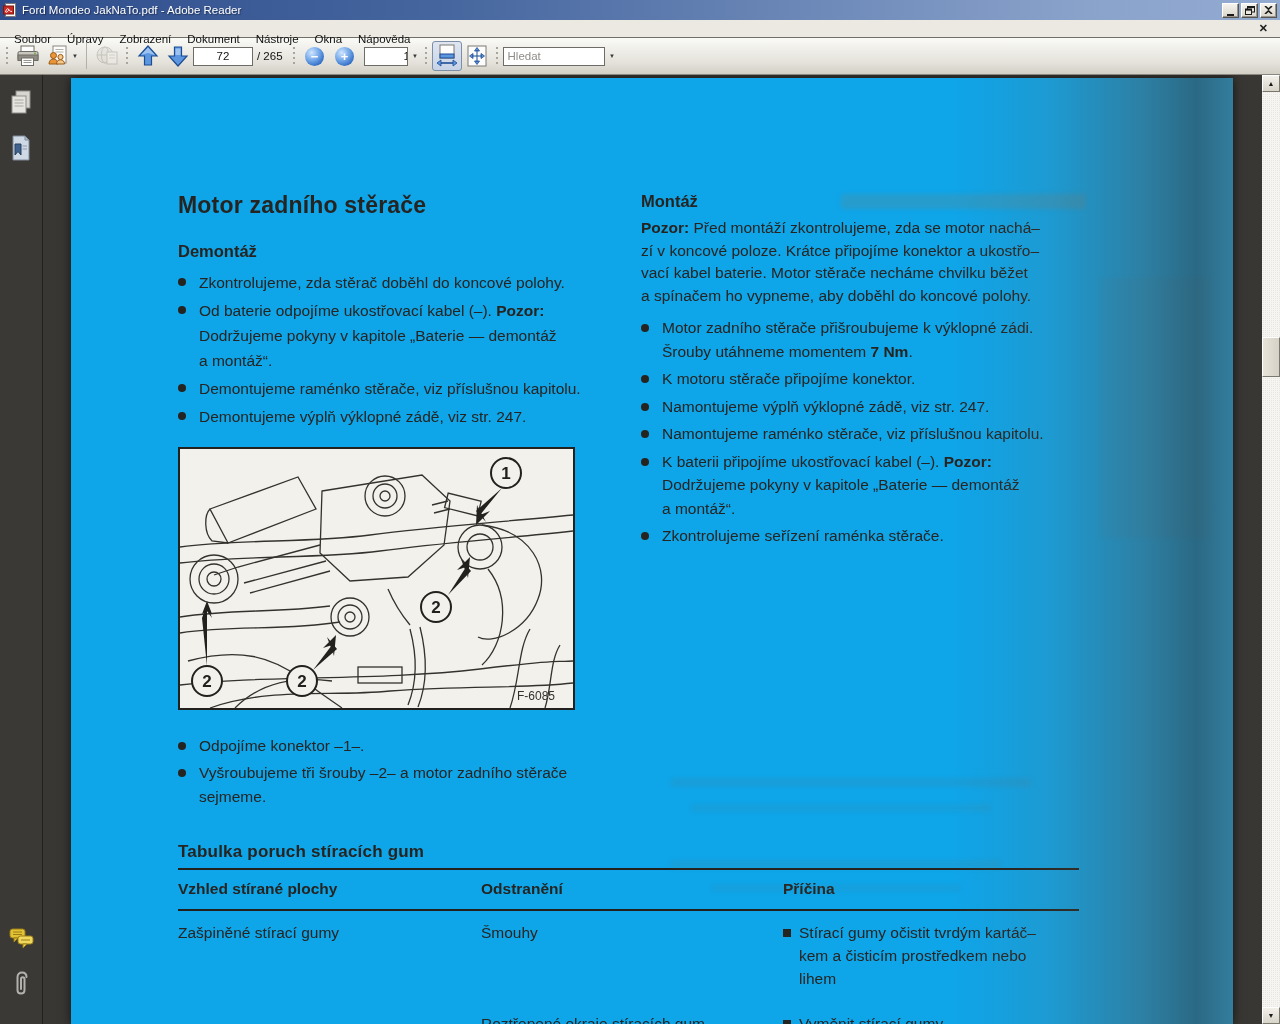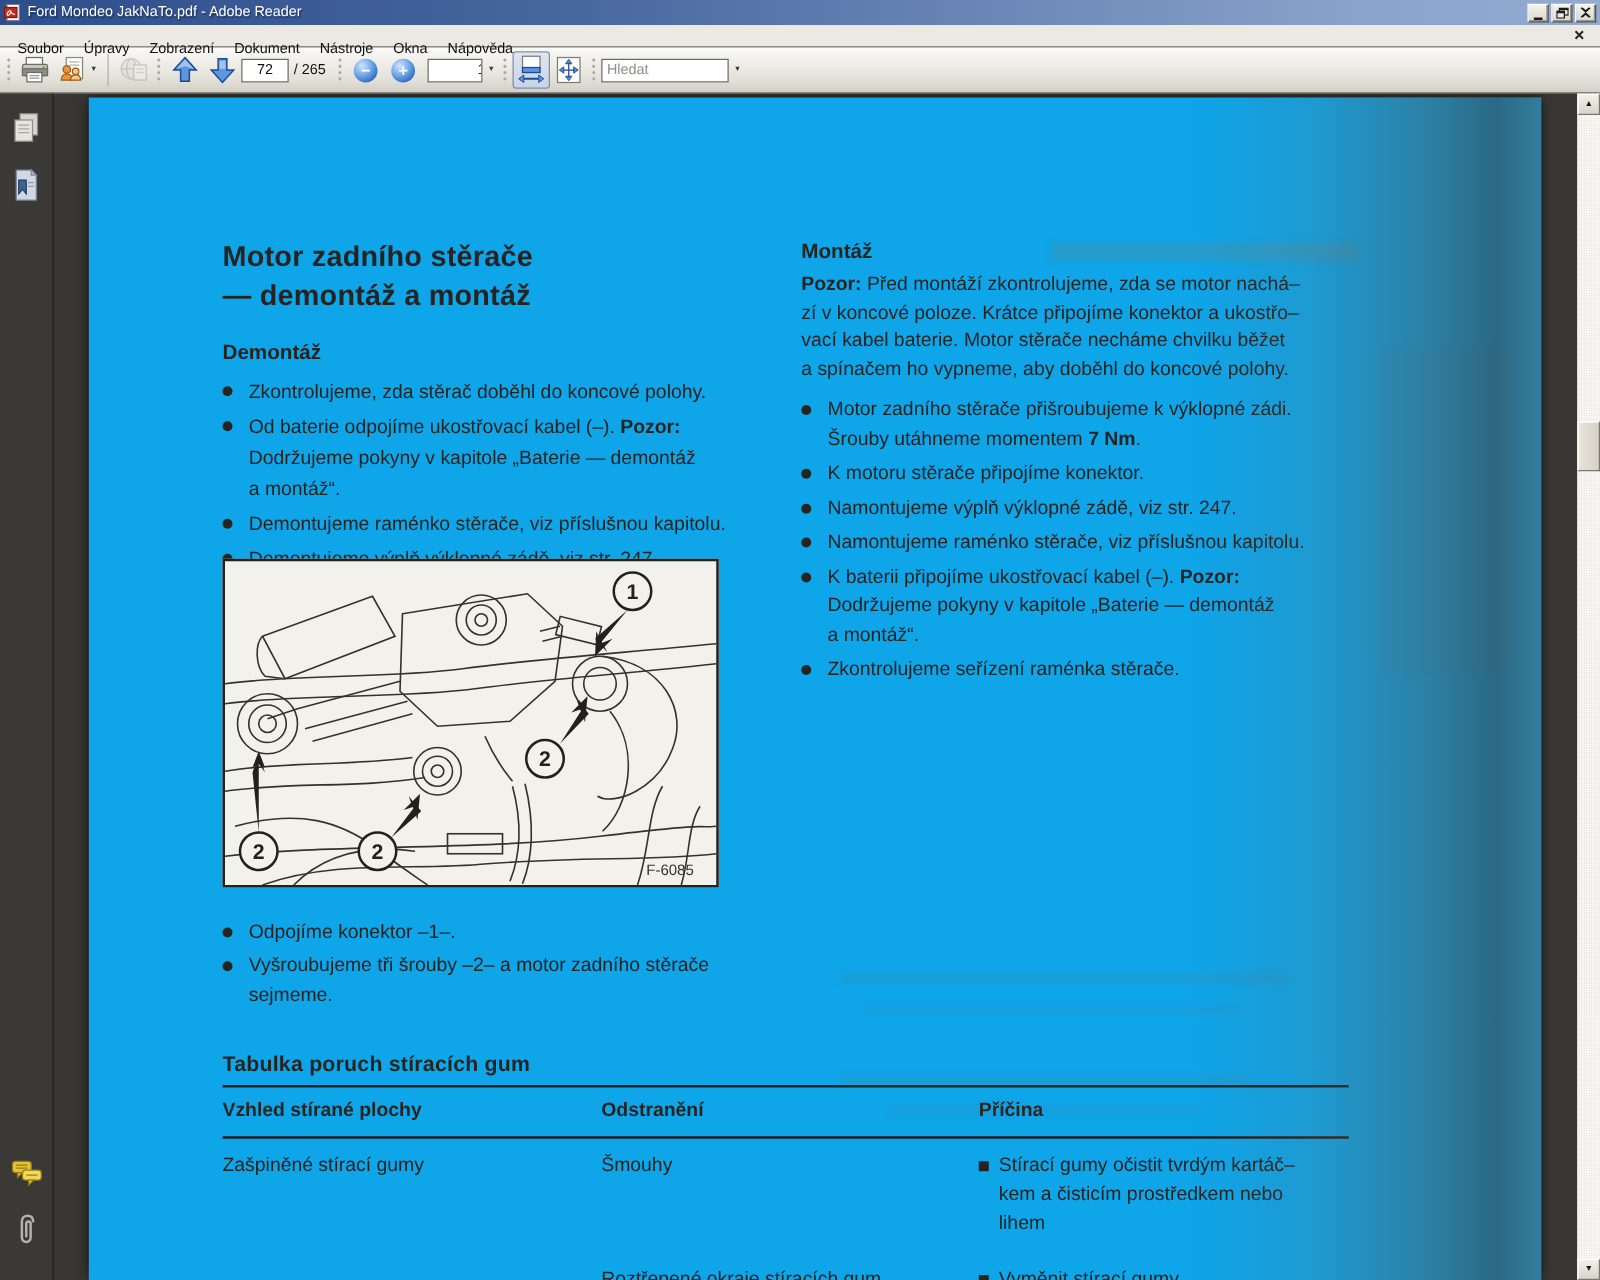--- a/index.html
+++ b/index.html
@@ -32,21 +32,21 @@
     background-image:radial-gradient(circle 1px at 3px 3px,#a8a59c 1px,transparent 1.4px);
     background-size:7px 5px; background-repeat:repeat-y; }
   .sep { width:1px; height:26px; background:#b3b0a8; margin:0 5px; }
   .tbtn { height:30px; min-width:30px; display:flex; align-items:center; justify-content:center;
     border-radius:3px; border:1px solid transparent; cursor:pointer; padding:0 2px; }
   .tbtn.disabled { opacity:.45; cursor:default; }
   .tbtn.pressed { border:1px solid #7d8ea8; background:linear-gradient(#dfe6f1,#c7d3e6); }
   .caret { font-size:6px; color:#3a3a3a; margin-left:2px; }
   .tb-input { height:19px; border:1px solid #6e6c66; background:#fff; font-size:11.5px;
     text-align:center; font-family:"Liberation Sans",sans-serif; color:#111; }
-  .pagefield { width:38px; }
+  .pagefield { width:60px; }
   .zoomfield { width:44px;padding-left:39px; }
   .pagecount { font-size:11.5px; color:#111; margin:0 6px 0 4px; white-space:nowrap; }
   .sphere { width:19px; height:19px; border-radius:50%;
     background:radial-gradient(circle at 35% 30%,#cfe6ff,#6ea3e6 45%,#2a66c0 80%,#1d4f9c);
     color:#fff; font-size:13px; font-weight:bold; display:flex; align-items:center; justify-content:center;
     line-height:1; }
   .searchbox { width:102px; height:19px; border:1px solid #6e6c66; background:#fff;
     font-size:11.5px; padding:0 4px; color:#111; font-family:"Liberation Sans",sans-serif; }
   .searchbox::placeholder { color:#8f8d88; }
   .dropbtn { width:13px; height:19px; display:flex; align-items:center; justify-content:center; cursor:pointer; }
@@ -284,21 +284,20 @@
         </div>
       </div>
     </div>
 
     <div class="docarea">
       <div class="pdfpage">
 
         <div class="colL">
           <h1 class="doc">
             <div>Motor zadního stěrače</div>
-            <div>— demontáž a montáž</div>
           </h1>
           <div class="subhead">Demontáž</div>
           <div class="blist">
             <div class="bullet">
               <span class="dot"></span>
               <div>
                   <div>Zkontrolujeme, zda stěrač doběhl do koncové polohy.</div>
                 </div>
             </div>
             <div class="bullet">

